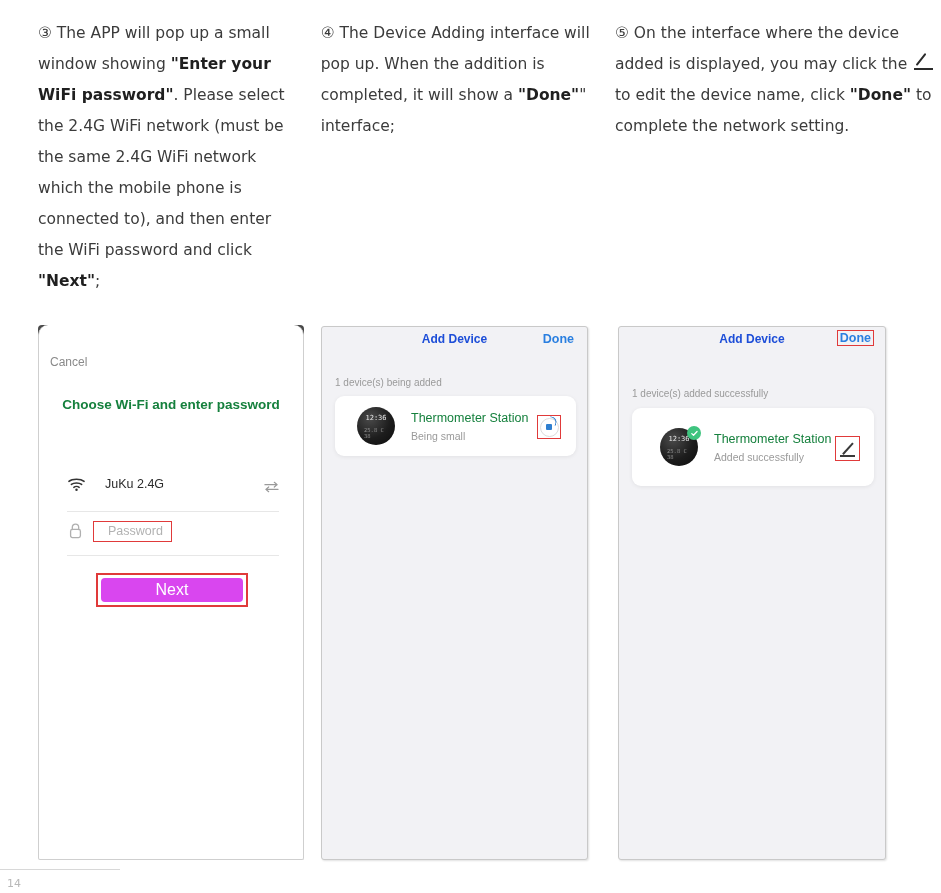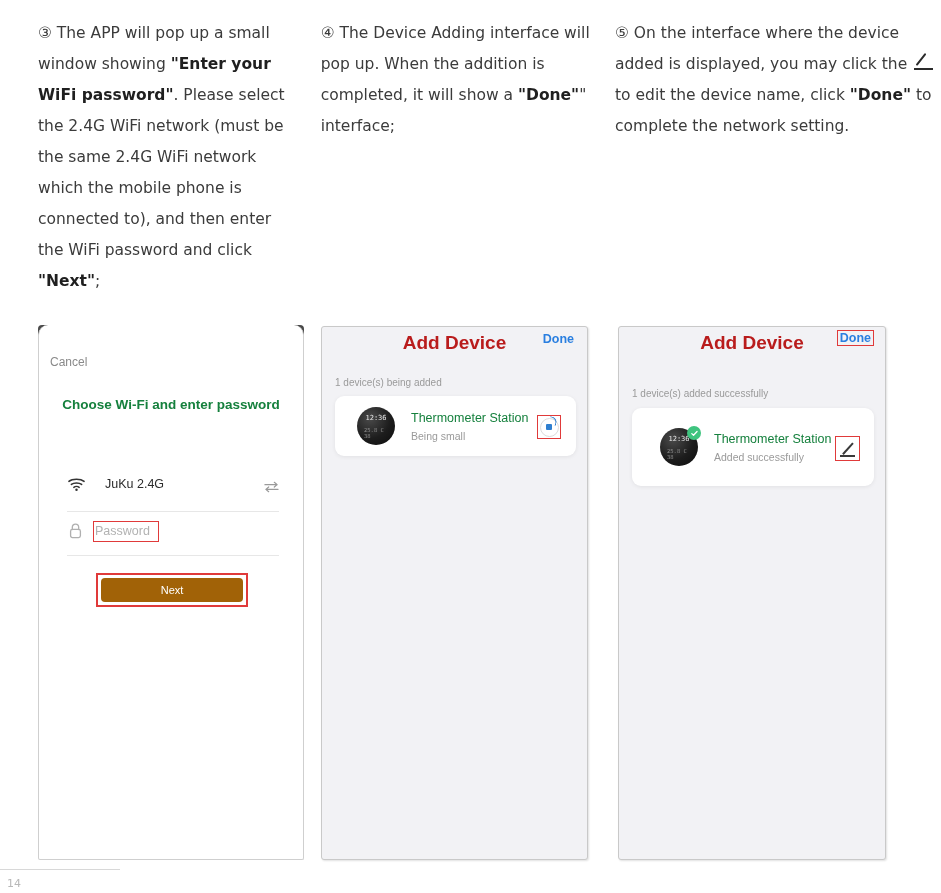--- a/index.html
+++ b/index.html
@@ -171,42 +171,42 @@
     top: 4px;
     width: 13px;
     height: 16px;
   }
   .pwd-placeholder {
     position: absolute;
     left: 26px;
     top: 2px;
     font-size: 12.5px;
     color: #b2b2b2;
-    padding: 2px 8px 3px 1px;
+    padding: 2px 8px 3px 14px;
     border: 1.5px solid #e03a3a;
     background: transparent;
     box-sizing: border-box;
   }
   .next-wrap {
     position: absolute;
     left: 57px;
     top: 248px;
     width: 152px;
     height: 34px;
     border: 2px solid #e03a3a;
     box-sizing: border-box;
     padding: 3px;
   }
   .next-btn {
     width: 100%;
     height: 100%;
-    background: #a16207;
+    background: #d946ef;
     border-radius: 4px;
     color: #ffffff;
-    font-size: 11px;
+    font-size: 16px;
     display: flex;
     align-items: center;
     justify-content: center;
     box-sizing: border-box;
     border: none;
     font-family: "Liberation Sans", sans-serif;
   }
 
   
   .app-header {
@@ -215,23 +215,23 @@
     top: 0;
     width: 100%;
     height: 34px;
   }
   .app-title {
     position: absolute;
     left: 0;
     top: 5px;
     width: 100%;
     text-align: center;
-    font-size: 19px;
+    font-size: 12px;
     font-weight: bold;
-    color: #b91c1c;
+    color: #1d4ed8;
   }
   .done-link {
     position: absolute;
     right: 13px;
     top: 5px;
     font-size: 12.5px;
     font-weight: bold;
     color: #2a7fe0;
   }
   .done-link.highlight {

